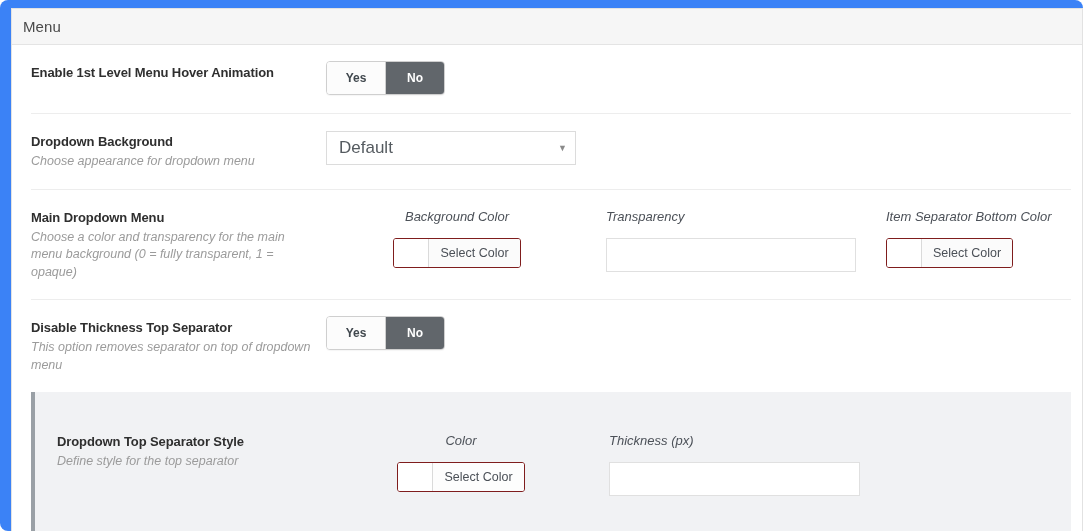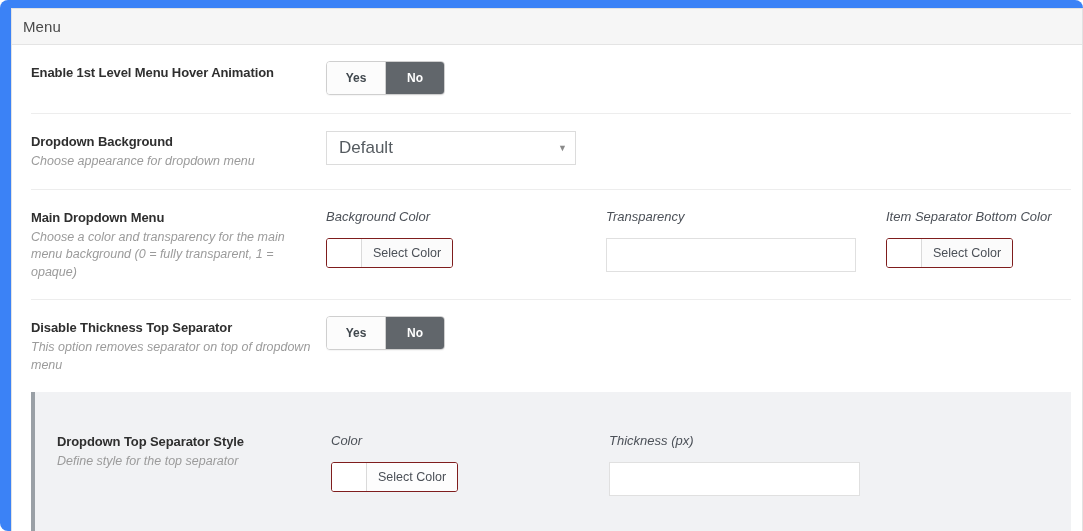--- a/index.html
+++ b/index.html
@@ -164,21 +164,21 @@
   
   .field-cols {
     display: flex;
     flex: 1 1 auto;
     align-items: flex-start;
   }
   .field-col {
     box-sizing: border-box;
     padding-right: 18px;
   }
-  .field-col.col-a { flex: 0 0 280px; }
+  .field-col.col-a { flex: 0 0 280px; text-align: center; }
   .field-col.col-b { flex: 0 0 280px; }
   .field-col.col-c { flex: 0 0 230px; }
 
   .field-head {
     font-style: italic;
     font-size: 13px;
     color: #4c5158;
     margin-bottom: 13px;
     line-height: 16px;
     white-space: nowrap;

